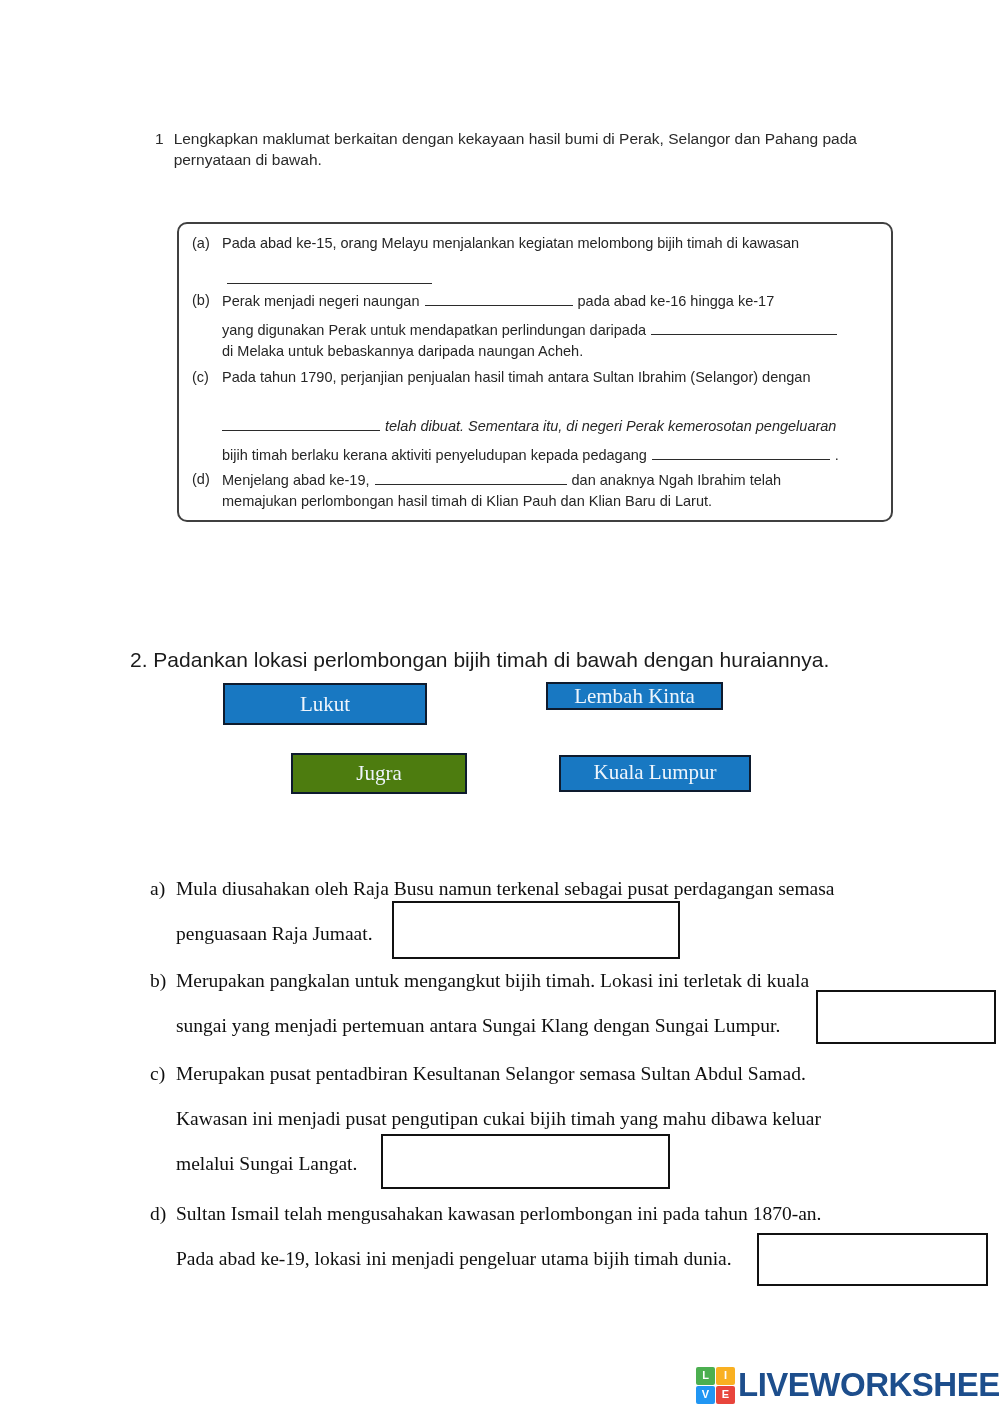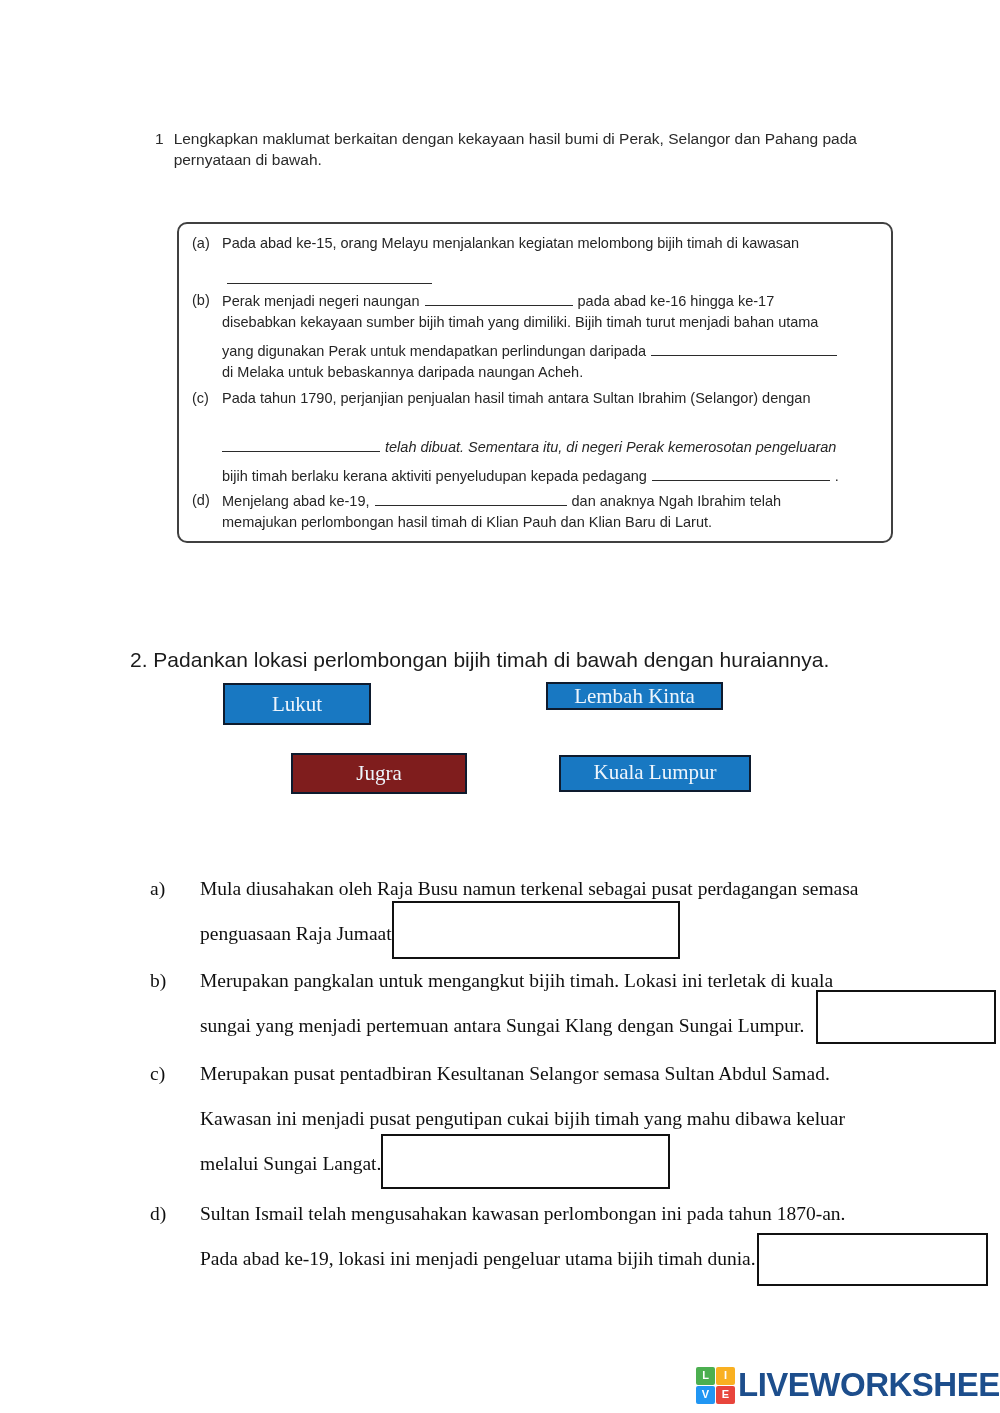--- a/index.html
+++ b/index.html
@@ -26,29 +26,29 @@
   .bw205{width:205px;} .bw148{width:148px;} .bw186{width:186px;margin-right:0;}
   .bw158{width:158px;margin-left:0;} .bw178{width:178px;} .bw192{width:192px;}
   .mt14{margin-top:14px;} .mt9{margin-top:27px;font-style:italic;} .mt7{margin-top:7px;}
   .mt5{margin-top:5px;} .mt3{margin-top:3px;}
 
   
   .q2-prompt{position:absolute;left:130px;top:648px;font-size:21px;color:#1b1b1b;}
   .tile{position:absolute;box-sizing:border-box;border:2px solid #0e1b2e;
         display:flex;align-items:center;justify-content:center;cursor:pointer;
         font-family:"Liberation Serif",serif;font-size:21px;color:#eef5fc;}
-  .tile-lukut{left:223px;top:683px;width:148px;height:42px;}
+  .tile-lukut{left:223px;top:683px;width:204px;height:42px;}
   .tile-lembah-kinta{left:546px;top:682px;width:177px;height:28px;}
   .tile-jugra{left:291px;top:753px;width:176px;height:41px;}
   .tile-kuala-lumpur{left:559px;top:755px;width:192px;height:37px;align-items:flex-end;padding-bottom:5px;}
 
   .desc{position:absolute;left:150px;font-family:"Liberation Serif",serif;
         font-size:19.5px;line-height:45px;color:#0f0f0f;white-space:nowrap;}
   .desc .dlabel{position:absolute;left:0;top:0;}
-  .desc .dlines{margin-left:50px;}
+  .desc .dlines{margin-left:26px;}
   .abox{position:absolute;box-sizing:border-box;border:2.5px solid #111;background:#fff;}
   .abox-a{left:392px;top:901px;width:288px;height:58px;}
   .abox-b{left:816px;top:990px;width:180px;height:54px;}
   .abox-c{left:381px;top:1134px;width:289px;height:55px;}
   .abox-d{left:757px;top:1233px;width:231px;height:53px;}
 
   
   .footer{position:absolute;left:696px;top:1366px;display:flex;align-items:center;gap:3px;cursor:pointer;}
   .logo-grid{display:grid;grid-template-columns:19px 19px;grid-template-rows:18px 18px;gap:1px;}
   .logo-tile{display:flex;align-items:center;justify-content:center;color:#fff;
@@ -76,21 +76,20 @@
       <div class="txt">
         <div>Pada abad ke-15, orang Melayu menjalankan kegiatan melombong bijih timah di kawasan</div>
         <div class="mt14"><span class="blank bw205"></span></div>
       </div>
     </div>
 
     <div class="row">
       <span class="lbl">(b)</span>
       <div class="txt">
         <div><span>Perak menjadi negeri naungan</span><span class="blank bw148"></span><span>pada abad ke-16 hingga ke-17</span></div>
-        <div>disebabkan kekayaan sumber bijih timah yang dimiliki. Bijih timah turut menjadi bahan utama</div>
         <div class="mt7"><span>yang digunakan Perak untuk mendapatkan perlindungan daripada</span><span class="blank bw186"></span></div>
         <div>di Melaka untuk bebaskannya daripada naungan Acheh.</div>
       </div>
     </div>
 
     <div class="row mt5">
       <span class="lbl">(c)</span>
       <div class="txt">
         <div>Pada tahun 1790, perjanjian penjualan hasil timah antara Sultan Ibrahim (Selangor) dengan</div>
         <div class="mt9"><span class="blank bw158"></span><span>telah dibuat. Sementara itu, di negeri Perak kemerosotan pengeluaran</span></div>
@@ -109,21 +108,21 @@
   </div>
 
   <div class="q2-prompt">2. Padankan lokasi perlombongan bijih timah di bawah dengan huraiannya.</div>
 
   <div class="tile tile-lukut" style="background: rgb(24, 120, 194);">
       <span>Lukut</span>
     </div>
   <div class="tile tile-lembah-kinta" style="background: rgb(24, 120, 194);">
       <span>Lembah Kinta</span>
     </div>
-  <div class="tile tile-jugra" style="background: #7f1d1d;">
+  <div class="tile tile-jugra" style="background: #4d7c0f;">
       <span>Jugra</span>
     </div>
   <div class="tile tile-kuala-lumpur" style="background: rgb(24, 120, 194);">
       <span>Kuala Lumpur</span>
     </div>
 
   <div class="desc" style="top:866px;">
     <span class="dlabel">a)</span>
     <div class="dlines">
       <div>Mula diusahakan oleh Raja Busu namun terkenal sebagai pusat perdagangan semasa</div>

